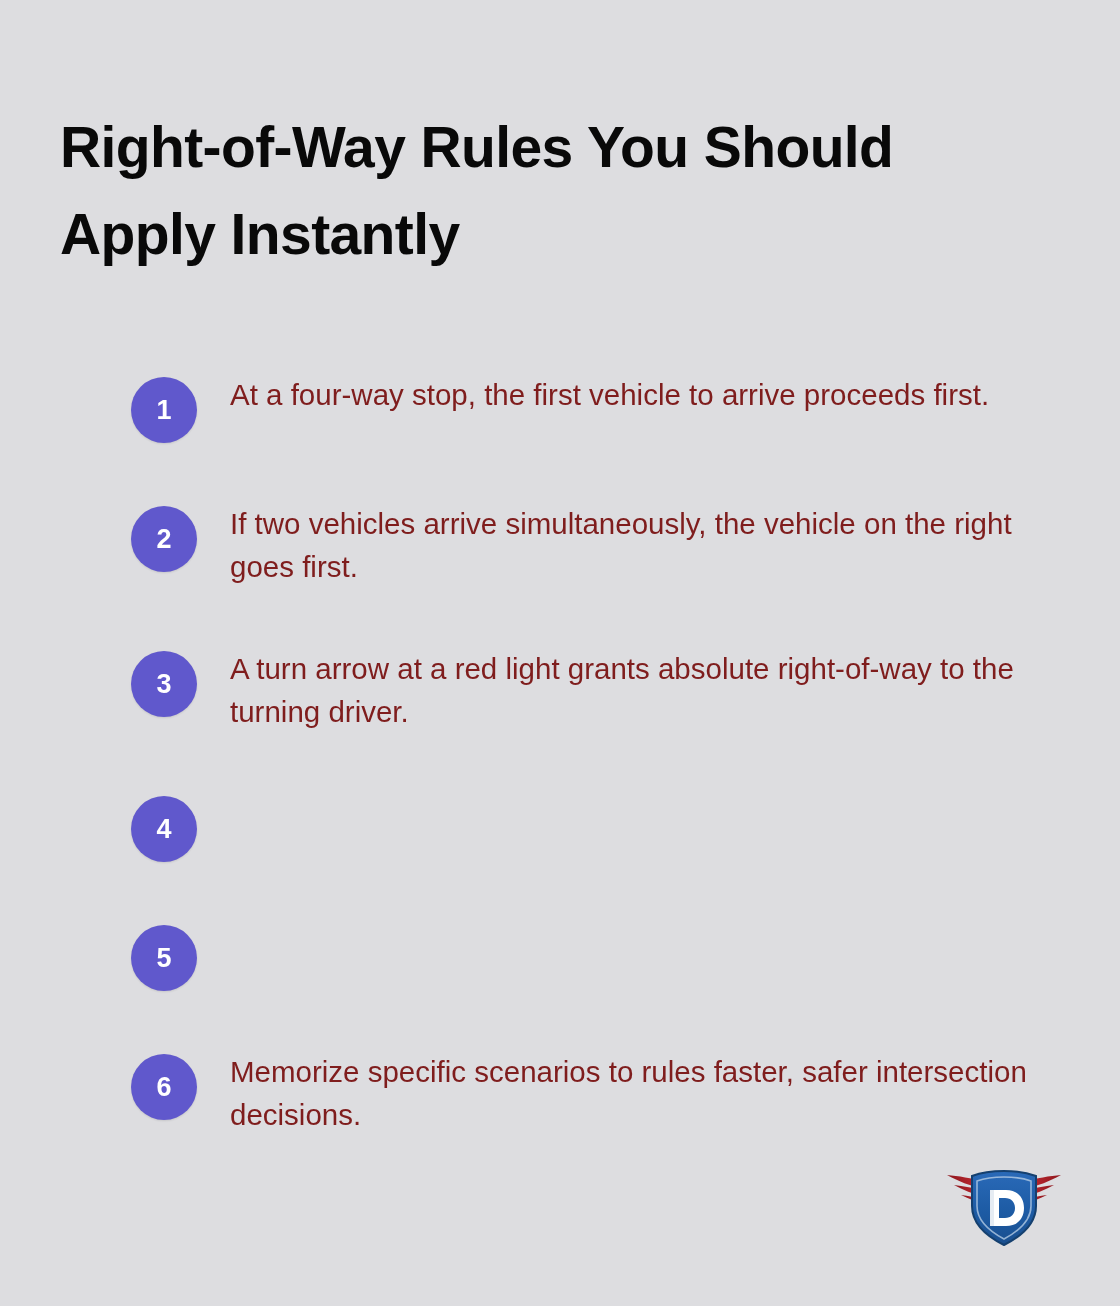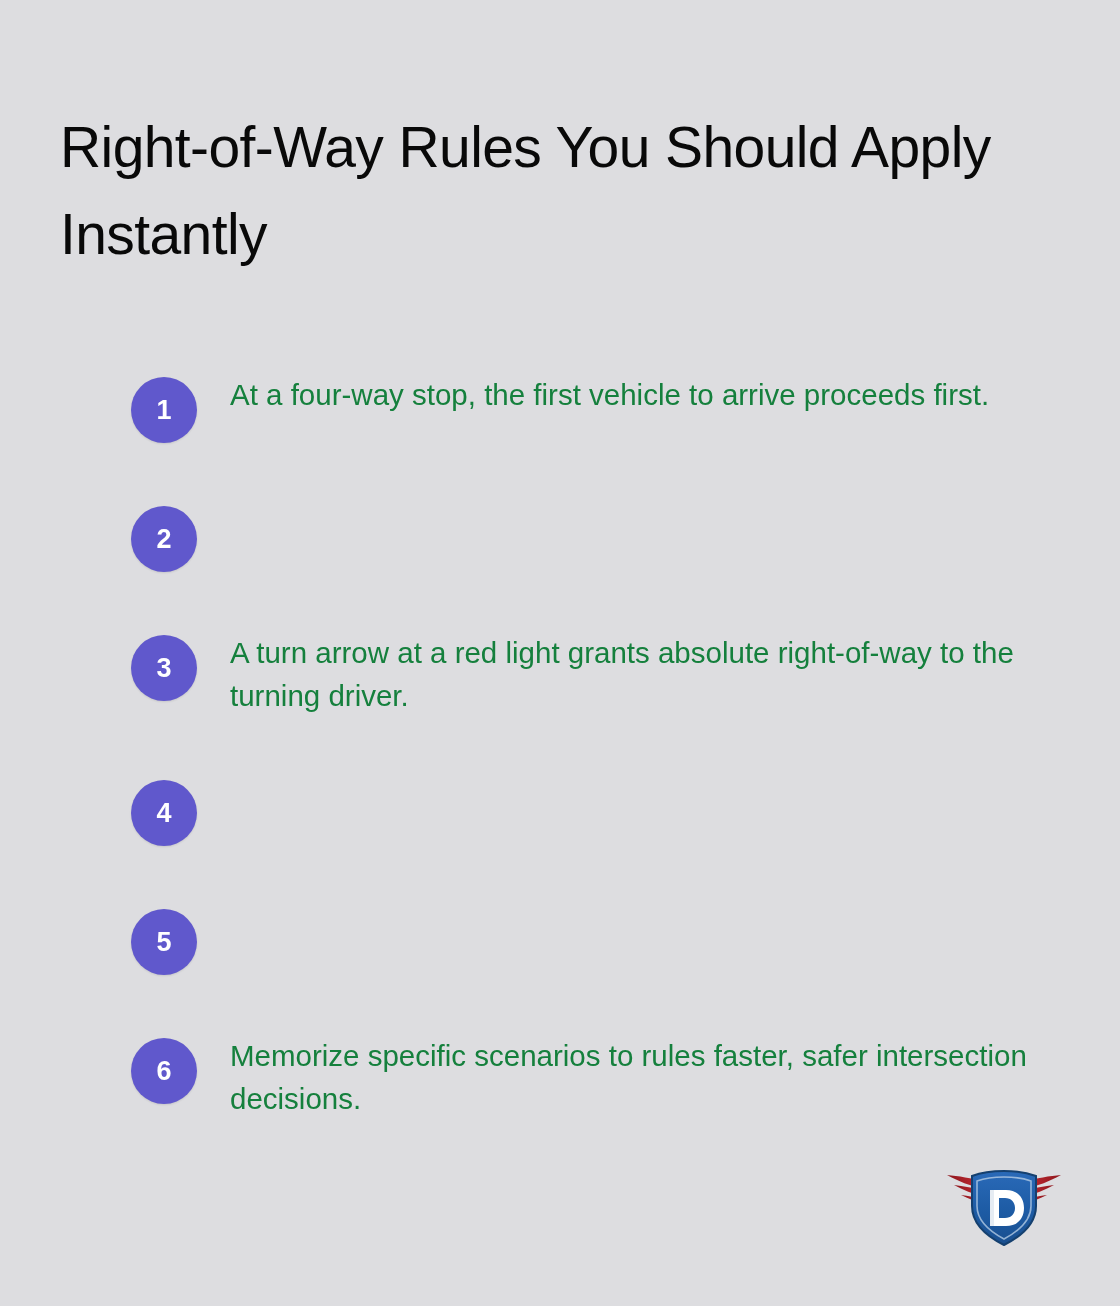--- a/index.html
+++ b/index.html
@@ -25,21 +25,21 @@
 
   
   .title {
     position: absolute;
     left: 60px;
     top: 104px;
     width: 1000px;
     margin: 0;
     font-family: "Liberation Sans", sans-serif;
     font-size: 57px;
-    font-weight: 400;
+    font-weight: 700;
     line-height: 1.52;
     letter-spacing: -0.6px;
     color: #090909;
     white-space: pre-line;
   }
 
   
   .rules-list {
     position: absolute;
     left: 131px;
@@ -79,21 +79,21 @@
     user-select: none;
   }
 
   .rule-text {
     flex: 1 1 auto;
     margin-left: 33px;
     font-family: "Liberation Sans", sans-serif;
     font-size: 29.5px;
     font-weight: 400;
     line-height: 43px;
-    color: #15803d;
+    color: #7f1d1d;
     padding-top: 0px;
     max-width: 840px;
   }
 
   
   .logo {
     position: absolute;
     left: 944px;
     top: 1166px;
     width: 120px;
@@ -118,20 +118,21 @@
       <div class="rule-badge">
         <span>1</span>
       </div>
       <div class="rule-text">At a four-way stop, the first vehicle to arrive proceeds first.</div>
     </li>
 
     <li class="rule-item">
       <div class="rule-badge">
         <span>2</span>
       </div>
+      <div class="rule-text">If two vehicles arrive simultaneously, the vehicle on the right goes first.</div>
     </li>
 
     <li class="rule-item">
       <div class="rule-badge">
         <span>3</span>
       </div>
       <div class="rule-text">A turn arrow at a red light grants absolute right-of-way to the turning driver.</div>
     </li>
 
     <li class="rule-item">

